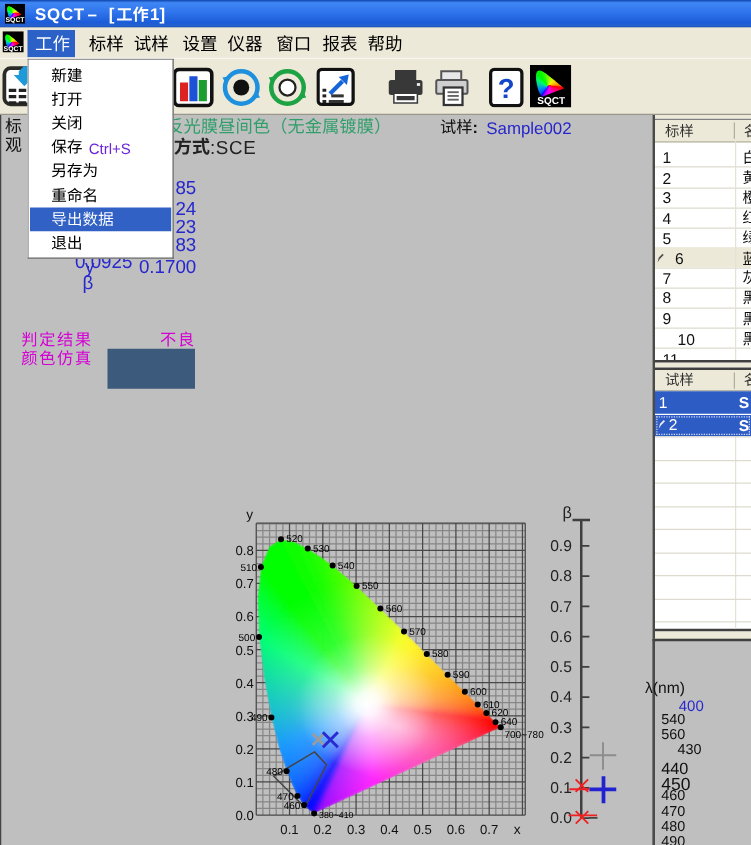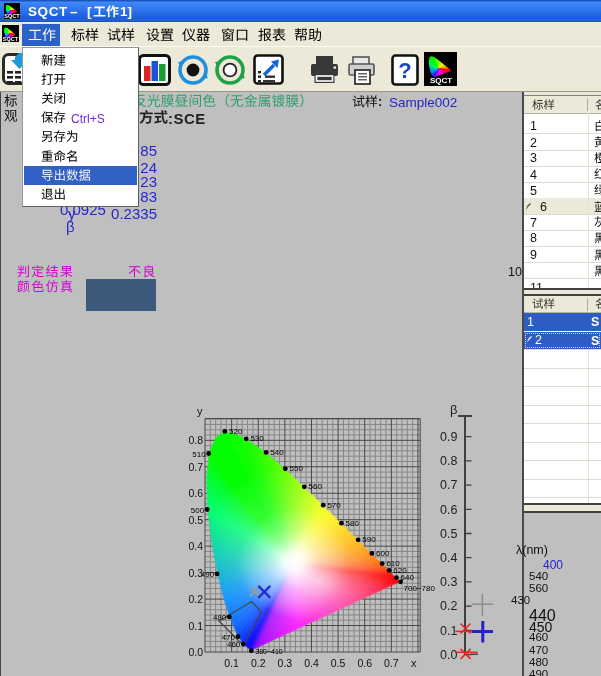--- a/index.html
+++ b/index.html
@@ -452,26 +452,26 @@
     </g>
   </svg>
 <div class="abs" style="left:378px;top:94px;font-size:13px;color:#111;font-weight:bold">:</div>
 <div class="abs" style="left:389px;top:95px;font-size:13.5px;color:#2626cc">Sample002</div>
 <svg style="position:absolute;left:139px;top:110px;overflow:visible;" width="29" height="18">
     <g transform="translate(0,12.5) scale(0.01450,-0.01450)" fill="#222">
       <use href="#g30" x="0"></use>
       <use href="#g31" x="1000"></use>
     </g>
   </svg>
-<div class="abs" style="left:168px;top:110px;font-size:15px;color:#222;font-weight:bold;letter-spacing:.5px">:SCE</div>
+<div class="abs" style="left:168px;top:110px;font-size:15px;color:#222;font-weight:normal;letter-spacing:.5px">:SCE</div>
 <div class="abs" style="left:60px;top:141.9px;width:97px;text-align:right;font-size:15px;color:#2727cf">85</div>
 <div class="abs" style="left:60px;top:159.0px;width:97px;text-align:right;font-size:15px;color:#2727cf">24</div>
 <div class="abs" style="left:60px;top:173.0px;width:97px;text-align:right;font-size:15px;color:#2727cf">23</div>
 <div class="abs" style="left:60px;top:188.0px;width:97px;text-align:right;font-size:15px;color:#2727cf">83</div>
-<div class="abs" style="left:60px;top:205.2px;width:97px;text-align:right;font-size:15px;color:#2727cf">0.2335</div>
+<div class="abs" style="left:60px;top:205.2px;width:97px;text-align:right;font-size:15px;color:#2727cf">0.1700</div>
 <div class="abs" style="left:60px;top:201px;width:97px;text-align:left;font-size:15px;color:#2727cf">0.0925</div>
 <div class="abs" style="left:68px;top:205.2px;font-size:15px;color:#2727cf">y</div>
 <div class="abs" style="left:66px;top:218.1px;font-size:15px;color:#2727cf">β</div>
 <svg style="position:absolute;left:17px;top:265px;overflow:visible;" width="57" height="16">
     <g transform="translate(0,11.2) scale(0.01300,-0.01300)" fill="#d400d4">
       <use href="#g32" x="0"></use>
       <use href="#g33" x="1100"></use>
       <use href="#g34" x="2200"></use>
       <use href="#g35" x="3300"></use>
     </g>
@@ -958,21 +958,21 @@
     <g transform="translate(0,10.3) scale(0.01200,-0.01200)" fill="#111">
       <use href="#g49" x="0"></use>
     </g>
   </svg>
 <div class="abs" style="left:530px;top:248.3px;font-size:12.5px;color:#111">9</div>
 <svg style="position:absolute;left:593.5px;top:248.8px;overflow:visible;" width="12" height="15">
     <g transform="translate(0,10.3) scale(0.01200,-0.01200)" fill="#111">
       <use href="#g49" x="0"></use>
     </g>
   </svg>
-<div class="abs" style="left:508px;top:264.8px;font-size:12.5px;color:#111">10</div>
+<div class="abs" style="left:542px;top:264.8px;font-size:12.5px;color:#111">10</div>
 <svg style="position:absolute;left:593.5px;top:265.3px;overflow:visible;" width="12" height="15">
     <g transform="translate(0,10.3) scale(0.01200,-0.01200)" fill="#111">
       <use href="#g49" x="0"></use>
     </g>
   </svg>
 <div class="abs" style="left:530px;top:281.0px;height:7px;overflow:hidden;font-size:12.5px;color:#111">11</div>
 <svg class="abs" style="left:525px;top:202px" width="7" height="9">
     <path d="M1 8 L2 4 L5 1 L6 2 L3 5 Z" fill="#555"></path>
   </svg>
 <div class="abs" style="left:524px;top:294px;width:77px;height:211px;background:#fff;border-top:2px solid #404040;border-bottom:2px solid #404040;box-sizing:border-box"></div>
@@ -1006,22 +1006,22 @@
 <div class="abs" style="left:524px;top:423.1px;width:77px;height:1px;background:#dddbcf"></div>
 <div class="abs" style="left:524px;top:441.6px;width:77px;height:1px;background:#dddbcf"></div>
 <div class="abs" style="left:524px;top:460.0px;width:77px;height:1px;background:#dddbcf"></div>
 <div class="abs" style="left:524px;top:478.5px;width:77px;height:1px;background:#dddbcf"></div>
 <div class="abs" style="left:524px;top:497.0px;width:77px;height:1px;background:#dddbcf"></div>
 <div class="abs" style="left:522px;top:511px;width:79px;height:165px;background:#bfbfbf;border-top:2px solid #404040;border-left:2px solid #4a4a4a;box-sizing:border-box"></div>
 <div class="abs" style="left:516px;top:543px;font-size:12.5px;color:#111">λ(nm)</div>
 <div class="abs" style="left:543px;top:557.5px;font-size:12px;color:#2727cf">400</div>
 <div class="abs" style="left:529px;top:569.8px;font-size:11.5px;color:#111">540</div>
 <div class="abs" style="left:529px;top:582.1px;font-size:11.5px;color:#111">560</div>
-<div class="abs" style="left:511px;top:594.4px;font-size:11.5px;color:#111">430</div>
-<div class="abs" style="left:529px;top:606.7px;font-size:16px;color:#111">440</div>
+<div class="abs" style="left:542px;top:594.4px;font-size:11.5px;color:#111">430</div>
+<div class="abs" style="left:529px;top:606.7px;font-size:13px;color:#111">440</div>
 <div class="abs" style="left:529px;top:619.0px;font-size:14px;color:#111">450</div>
 <div class="abs" style="left:529px;top:631.3px;font-size:11.5px;color:#111">460</div>
 <div class="abs" style="left:529px;top:643.6px;font-size:11.5px;color:#111">470</div>
 <div class="abs" style="left:529px;top:655.9px;font-size:11.5px;color:#111">480</div>
 <div class="abs" style="left:529px;top:668.2px;font-size:11.5px;color:#111">490</div>
 <div class="abs" style="left:22px;top:47px;width:117px;height:160px;background:#fff;border:1px solid #98979a;border-right-color:#5f5f5f;border-bottom-color:#5f5f5f;box-sizing:border-box;z-index:50"></div>
 <svg style="position:absolute;left:41px;top:54.0px;overflow:visible;z-index:52" width="25" height="16">
     <g transform="translate(0,10.8) scale(0.01250,-0.01250)" fill="#000000">
       <use href="#g50" x="0"></use>
       <use href="#g51" x="1000"></use>

